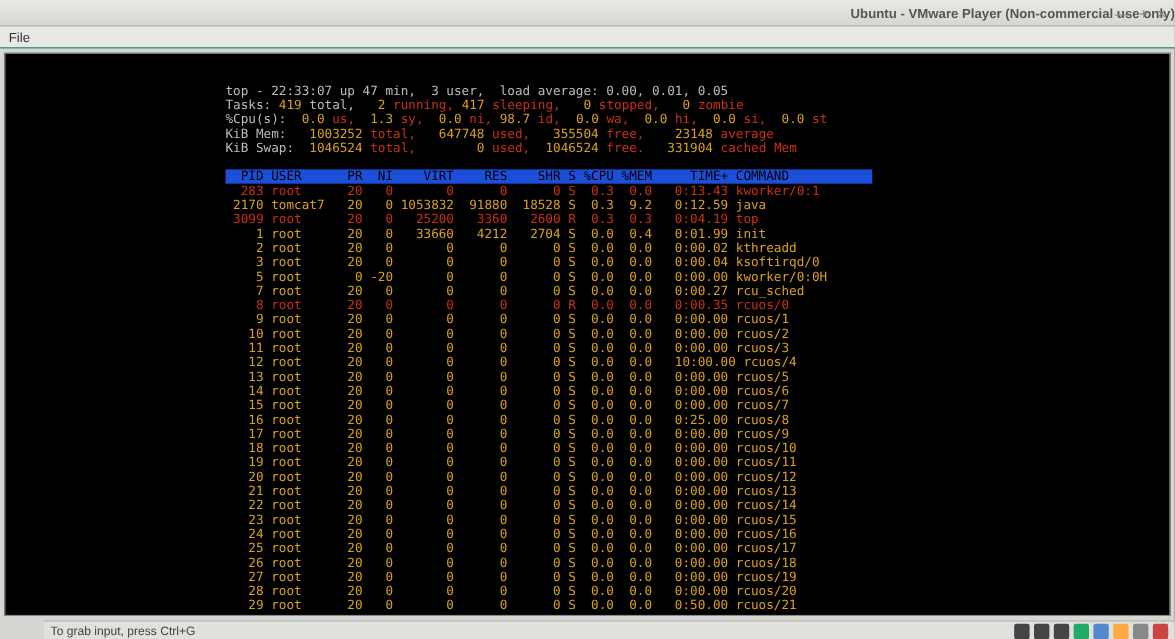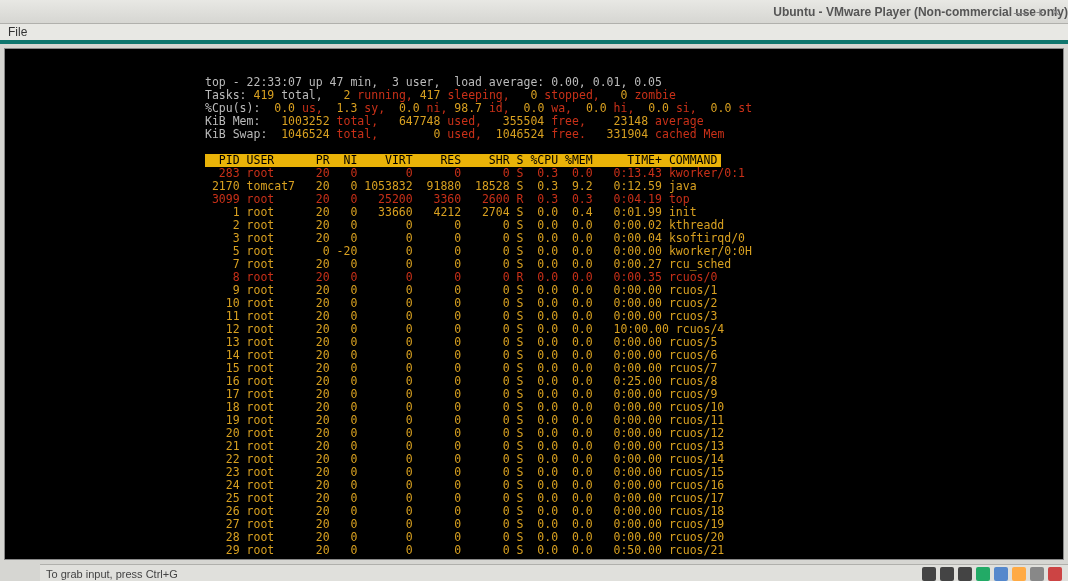--- a/index.html
+++ b/index.html
@@ -32,43 +32,43 @@
   }
   .win-buttons span { cursor: pointer; }
   .menubar {
     height: 20px;
     background: #e8e8e4;
     font-size: 12px;
     padding-left: 8px;
     display: flex;
     align-items: center;
     color: #333;
-    border-bottom: 4px solid #0f766e;
+    border-bottom: 1px solid #0f766e;
   }
   .terminal {
     background: #000;
     margin: 4px;
     height: 512px;
     padding: 14px 24px 10px 200px;
     font-family: "DejaVu Sans Mono", "Consolas", monospace;
     font-size: 11.5px;
     line-height: 13px;
     white-space: pre;
     overflow: hidden;
     color: #aaa;
     border: 1px solid #888;
   }
   .w { color: #bbb; }
   .r { color: #c83018; }
   .o { color: #d8a020; }
   .hdr {
-    background: #eab308;
+    background: #1d4ed8;
     color: #000;
     display: inline-block;
-    width: 516px;
+    width: 588px;
   }
   .statusbar {
     height: 18px;
     background: #e0e0dc;
     font-size: 11px;
     padding: 2px 6px;
     color: #444;
     display: flex;
     align-items: center;
     justify-content: space-between;

